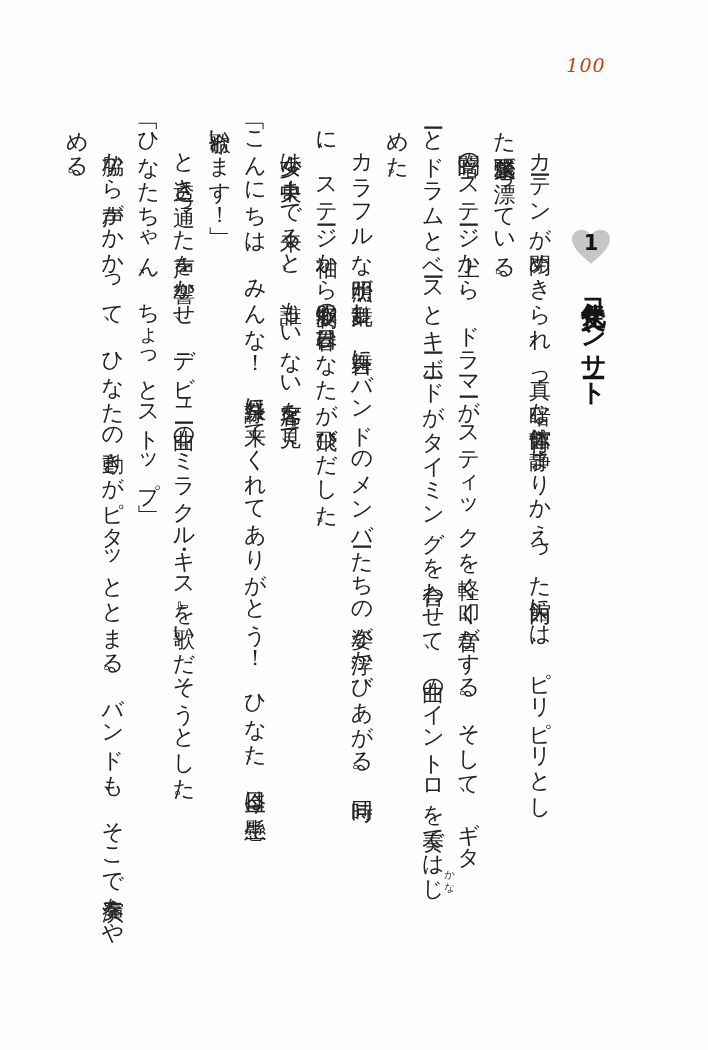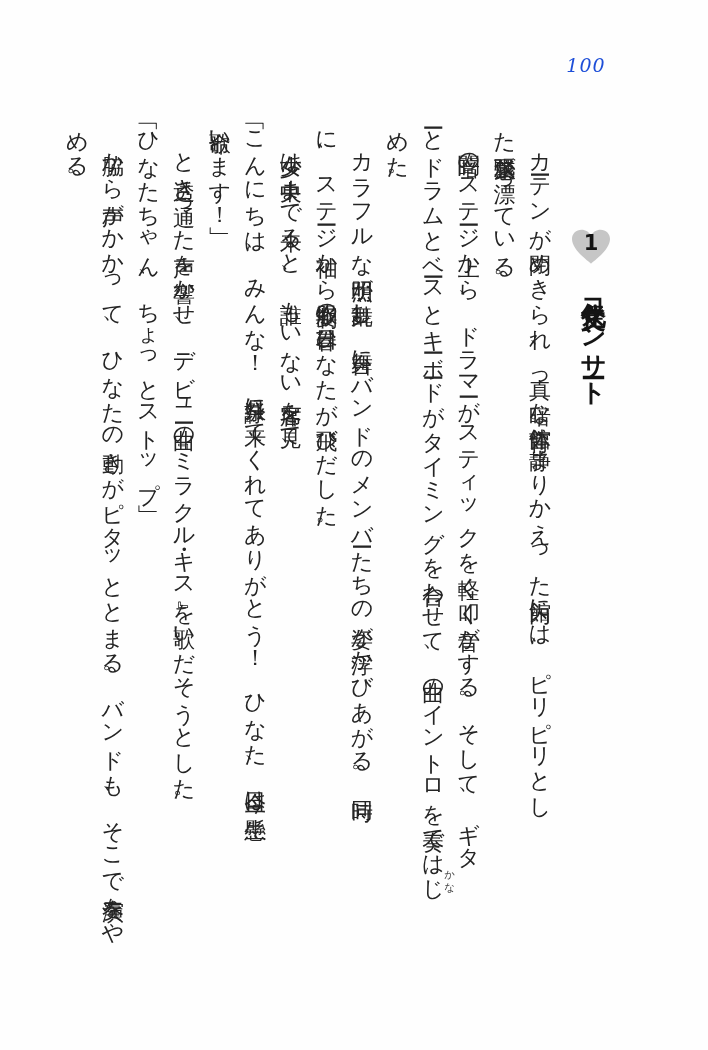--- a/index.html
+++ b/index.html
@@ -17,21 +17,21 @@
   }
   
   .folio {
     position: absolute;
     left: 566px; top: 54px; width: 40px;
     text-align: center;
     font-family: "DejaVu Serif", serif;
     font-style: italic;
     font-size: 19px;
     letter-spacing: 1px;
-    color: #1d4ed8;
+    color: #c2410c;
   }
   
   .chapter-badge {
     position: absolute;
     left: 572px; top: 226px;
     width: 38px; height: 42px;
   }
   .chapter-badge svg { position: absolute; left: 0; top: 0; }
   .chapter-num {
     position: absolute; left: 0; top: 5px;

